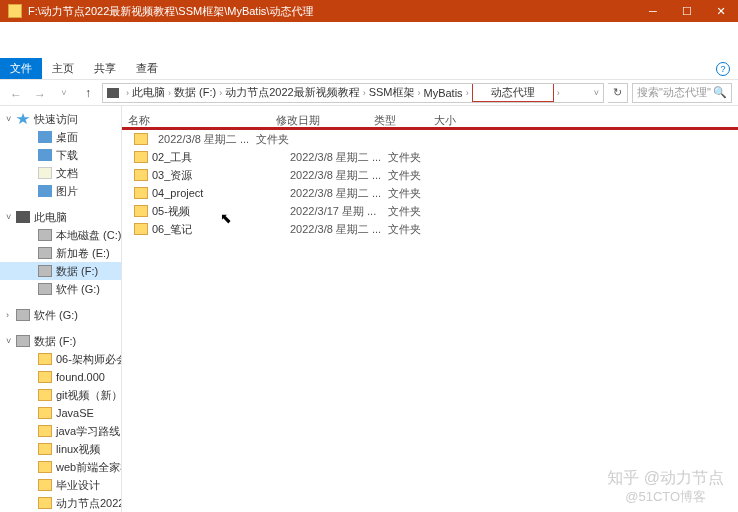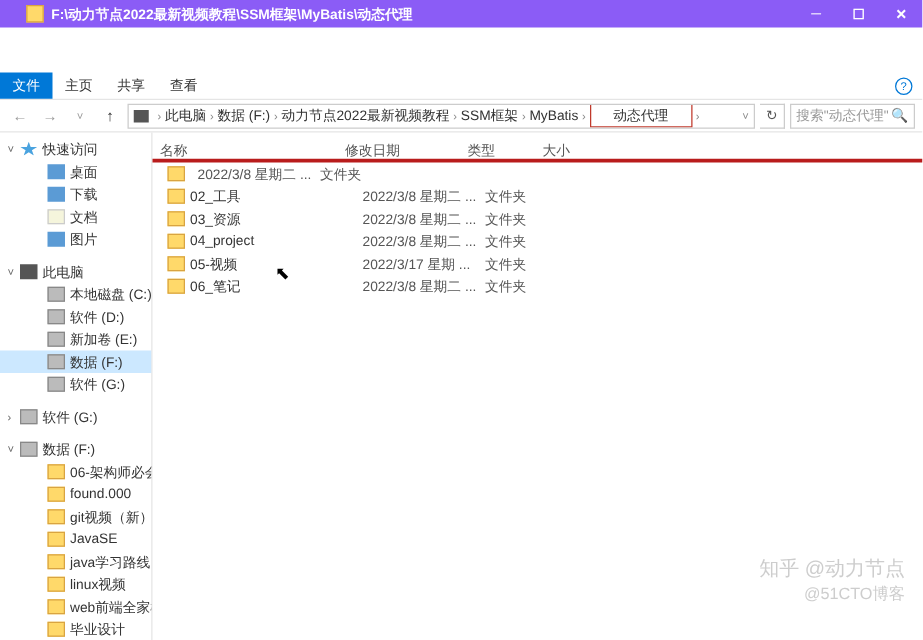--- a/index.html
+++ b/index.html
@@ -1,17 +1,17 @@
 <!DOCTYPE html>
 <html><head>
 <meta charset="utf-8">
 <style>
 * { box-sizing: border-box; margin: 0; padding: 0; font-family: "Microsoft YaHei", "Segoe UI", sans-serif; }
 body { width: 738px; height: 512px; background: #fff; font-size: 11px; color: #333; position: relative; overflow: hidden; }
-.titlebar { height: 22px; background: #8b5cf6; color: #fff; display: flex; align-items: center; padding-left: 21px; font-weight: bold; }
+.titlebar { height: 22px; background: #c2410c; color: #fff; display: flex; align-items: center; padding-left: 8px; }
 .titlebar .folder-ico { width: 14px; height: 14px; background: #ffd96a; border: 1px solid #d9a441; margin-right: 6px; }
 .titlebar .title { flex: 1; font-size: 11px; }
 .titlebar .win-btns { display: flex; }
 .titlebar .win-btn { width: 34px; height: 22px; display: flex; align-items: center; justify-content: center; font-size: 11px; }
 .titlebar .win-btn.close { background: transparent; }
 .menubar { height: 22px; background: #fff; border-bottom: 1px solid #e5e5e5; display: flex; align-items: center; font-size: 11px; margin-top: 36px; }
 .menubar .file-menu { background: #0078d7; color: #fff; padding: 3px 10px; margin-right: 0; }
 .menubar .menu-item { padding: 3px 10px; color: #333; }
 .menubar .help { margin-left: 2px; color: #0078d7; }
 .addrbar { height: 26px; display: flex; align-items: center; padding: 2px 6px; gap: 4px; border-bottom: 1px solid #e5e5e5; }
@@ -49,21 +49,21 @@
 .col-type { width: 60px; }
 .col-size { width: 60px; }
 .list-body .row { display: flex; height: 18px; align-items: center; font-size: 11px; }
 .row .file-ico { width: 14px; height: 12px; background: #ffd96a; border: 1px solid #d9a441; margin: 0 4px 0 12px; flex-shrink: 0; }
 .row .cell-name { width: 132px; white-space: nowrap; overflow: hidden; }
 .row .cell-date { width: 98px; color: #555; padding-left: 6px; white-space: nowrap; overflow: hidden; }
 .row .cell-type { width: 60px; color: #555; padding-left: 6px; }
 .row .cell-size { width: 60px; color: #555; padding-left: 6px; }
 .cursor { position: absolute; left: 220px; top: 210px; font-size: 14px; color: #000; pointer-events: none; }
 .statusbar { height: 18px; border-top: 1px solid #e5e5e5; display: flex; align-items: center; padding: 0 8px; font-size: 11px; color: #555; }
-.watermark { position: absolute; right: 14px; bottom: 28px; color: rgba(200,200,200,.9); font-size: 13px; text-align: right; line-height: 1.3; pointer-events: none; }
+.watermark { position: absolute; right: 14px; bottom: 6px; color: rgba(200,200,200,.9); font-size: 13px; text-align: center; line-height: 1.3; pointer-events: none; }
 .watermark .zh { font-size: 16px; }
 .sidebar::-webkit-scrollbar { width: 10px; }
 .sidebar::-webkit-scrollbar-thumb { background: #c2c2c2; }
 </style>
 </head>
 <body>
 
 <div class="titlebar">
   <div class="folder-ico"></div>
   <div class="title">F:\动力节点2022最新视频教程\SSM框架\MyBatis\动态代理</div>
@@ -141,24 +141,20 @@
           <span class="chev">˅</span>
           <span class="side-ico ico-pc"></span>
           <span>此电脑</span>
         </div>
       <div class="side-item sub">
           <span class="side-ico ico-drive"></span>
           <span>本地磁盘 (C:)</span>
         </div>
       <div class="side-item sub">
           <span class="side-ico ico-drive"></span>
-          <span>软件 (D:)</span>
-        </div>
-      <div class="side-item sub">
-          <span class="side-ico ico-drive"></span>
           <span>新加卷 (E:)</span>
         </div>
       <div class="side-item sub selected">
           <span class="side-ico ico-drive"></span>
           <span>数据 (F:)</span>
         </div>
       <div class="side-item sub">
           <span class="side-ico ico-drive"></span>
           <span>软件 (G:)</span>
         </div>

